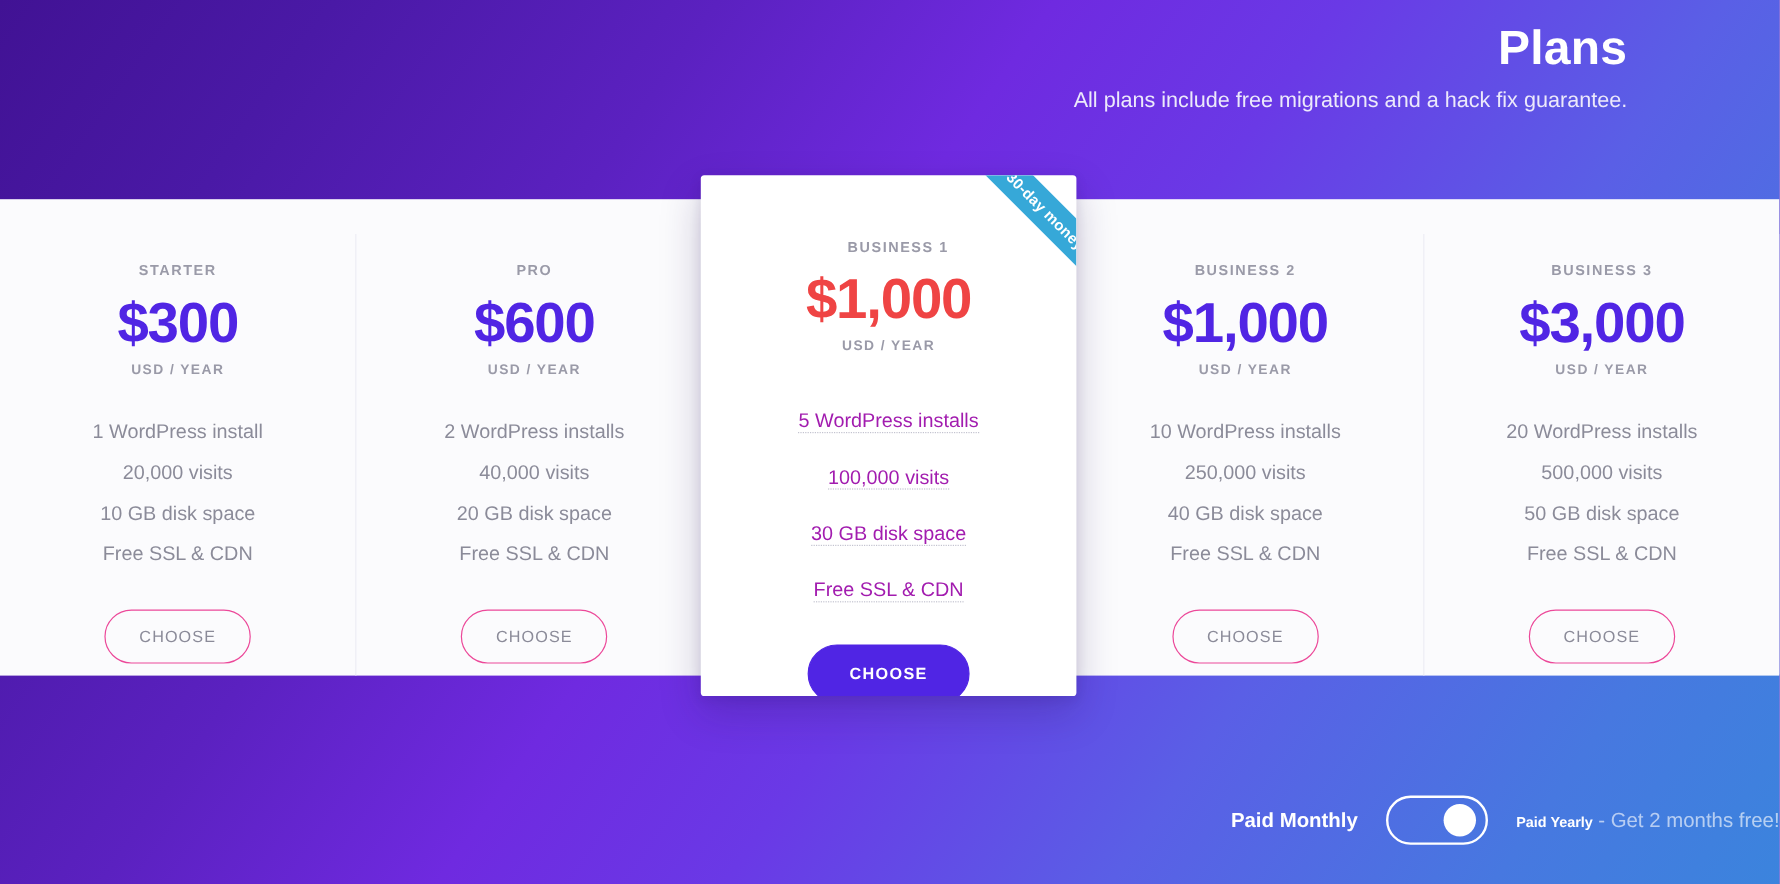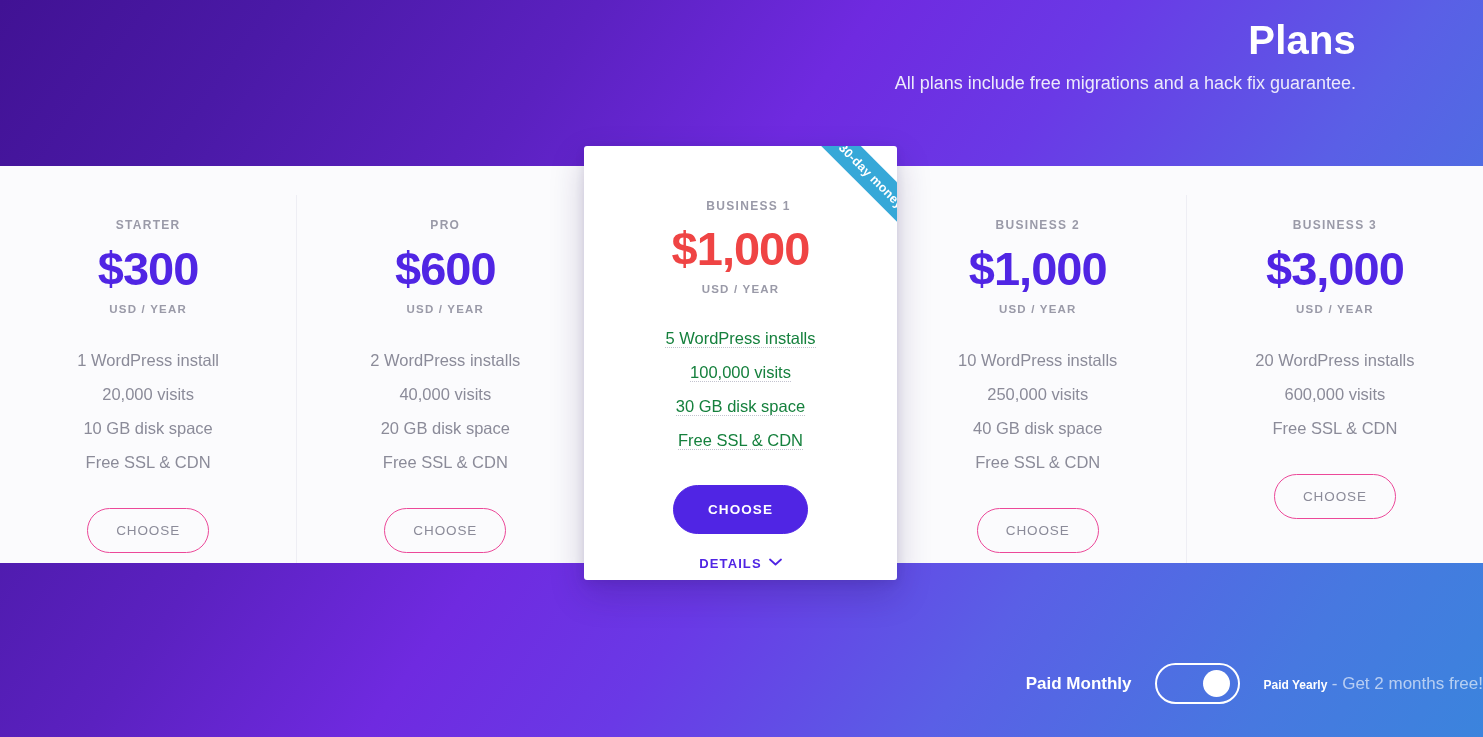--- a/index.html
+++ b/index.html
@@ -75,21 +75,21 @@
   
   #featured-card{
     position:absolute;left:584px;top:146px;width:313px;height:434px;
     background:#ffffff;border-radius:3px;overflow:hidden;
     box-shadow:0 14px 34px rgba(38,16,85,.22), 0 3px 10px rgba(38,16,85,.10);
     text-align:center;
   }
   #featured-card .plan-name{padding-top:53px;margin-left:16px;}
   #featured-card .plan-price{color:#ef4444;font-size:47px;padding-top:9px;}
   #featured-card .plan-features{padding-top:26px;}
-  #featured-card .plan-features li{color:#15803d;}
+  #featured-card .plan-features li{color:#a21caf;margin-top:13px;}
   #featured-card .btn-choose{
     margin-top:28px;background:#5025e4;border-color:#5025e4;color:#ffffff;
     font-weight:bold;letter-spacing:1.1px;padding:16px 34px;min-width:0;
   }
   #details-link{
     display:block;margin-top:20px;
     color:#5025e4;font-size:13px;font-weight:700;letter-spacing:1.1px;
     text-decoration:none;cursor:pointer;
   }
   #details-link .chev{display:inline-block;margin-left:7px;vertical-align:2px;}
@@ -178,21 +178,22 @@
       </ul>
       <button class="btn-choose">CHOOSE</button>
     </div>
 
     <div class="plan-col">
       <p class="plan-name">BUSINESS 3</p>
       <p class="plan-price">$3,000</p>
       <p class="plan-period">USD / YEAR</p>
       <ul class="plan-features">
         <li>20 WordPress installs</li>
-        <li>600,000 visits</li>
+        <li>500,000 visits</li>
+        <li>50 GB disk space</li>
         <li>Free SSL &amp; CDN</li>
       </ul>
       <button class="btn-choose">CHOOSE</button>
     </div>
 
   </div>
 
   <div id="featured-card">
     <div id="ribbon-wrap">
       <div id="ribbon">30-day money-back</div>

